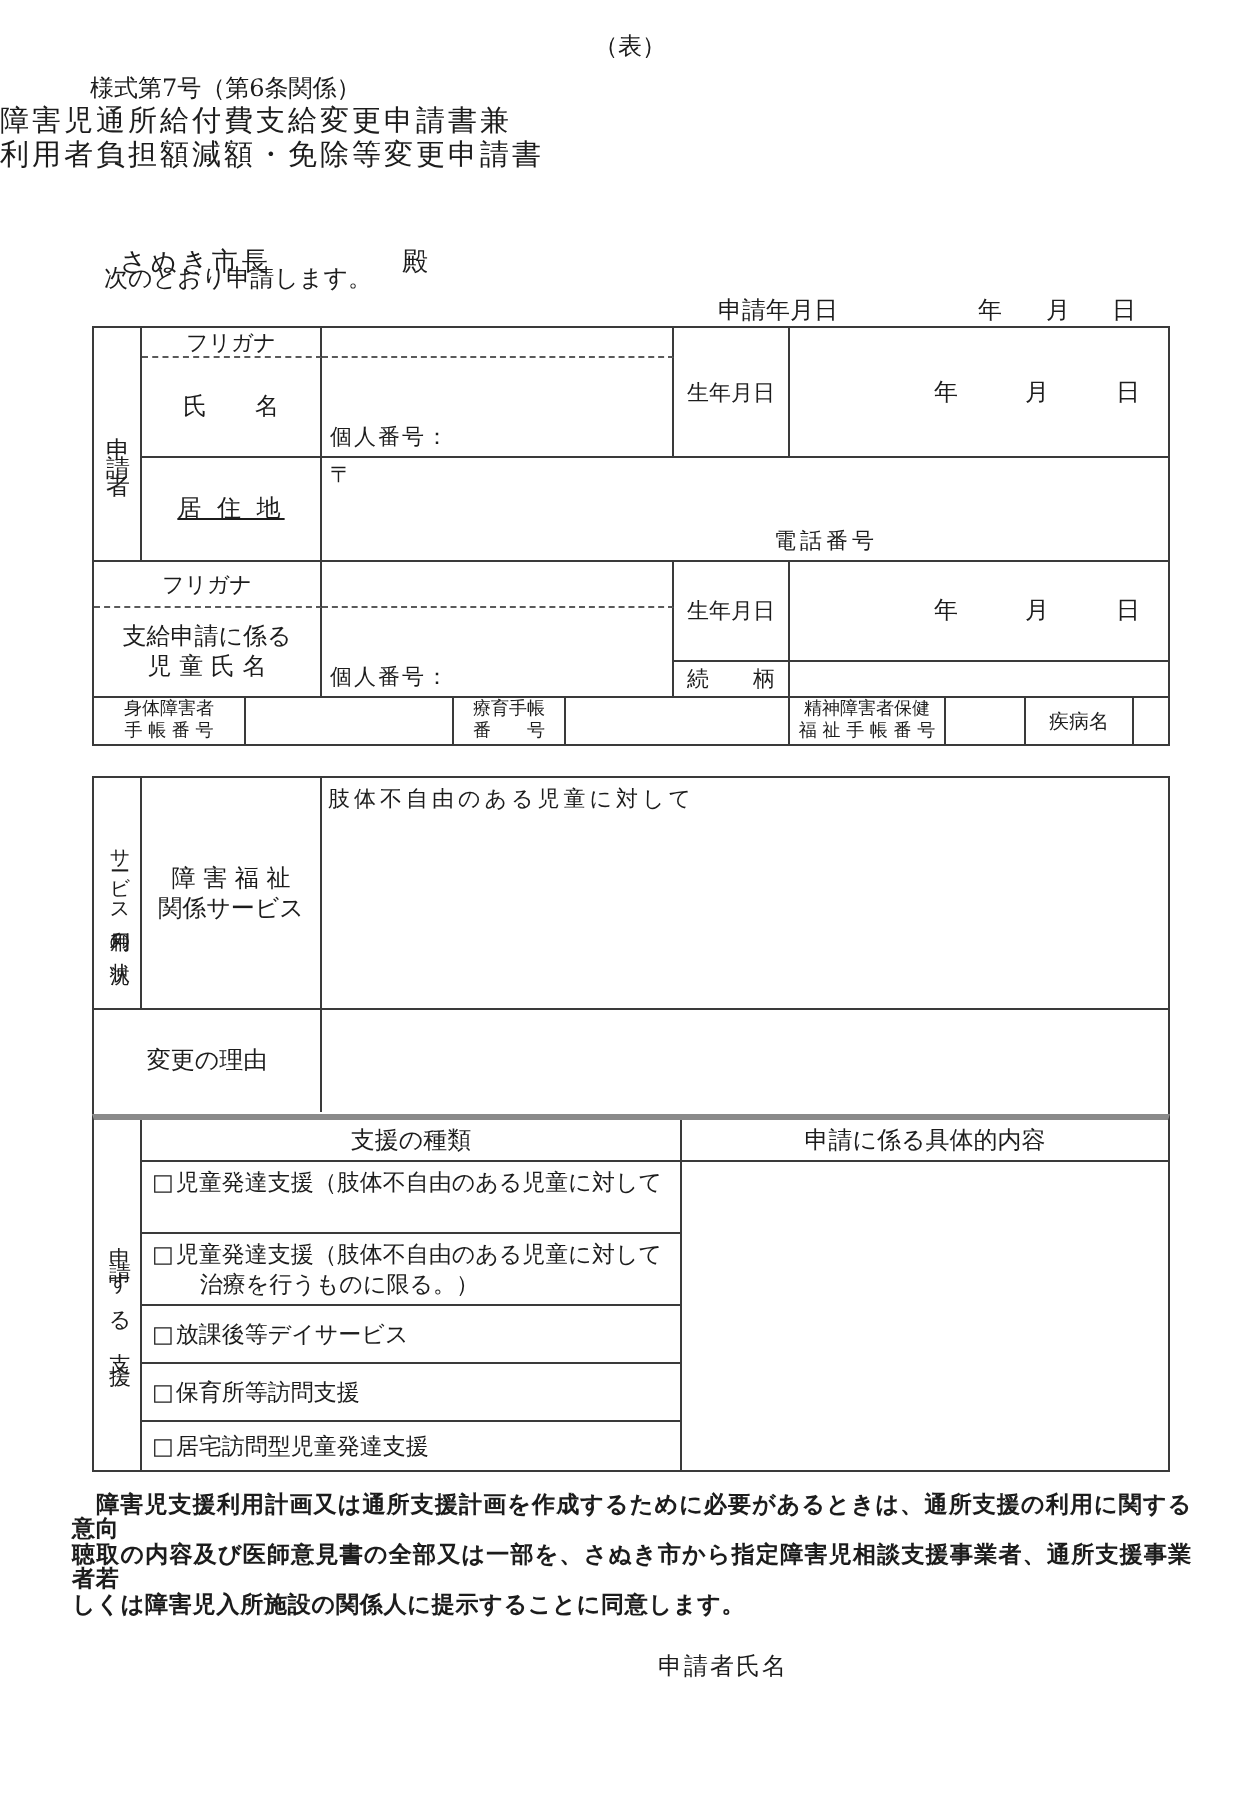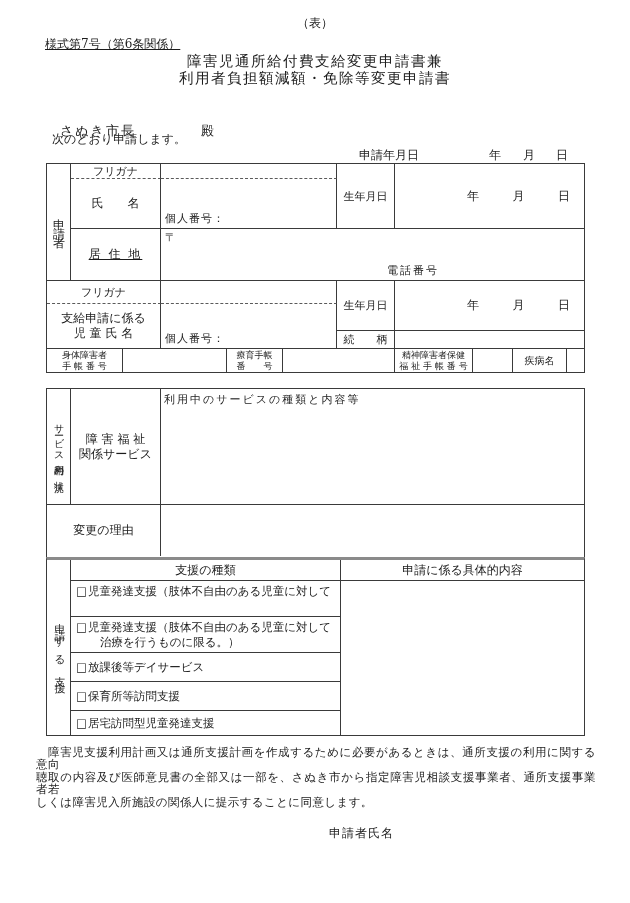--- a/index.html
+++ b/index.html
@@ -19,32 +19,32 @@
   .small{font-size:11px;}
   .tiny{font-size:9px;line-height:11px;}
   .datecell{display:flex;align-items:center;justify-content:space-between;padding:0 14px 0 72px;}
   .pnum{position:absolute;left:4px;bottom:2px;font-size:11px;letter-spacing:1px;}
   .postal{position:absolute;left:4px;top:1px;font-size:11px;}
   .phone{position:absolute;left:226px;bottom:2px;font-size:11px;letter-spacing:2px;text-align:center;}
   .two-line{line-height:15px;text-align:center;}
   .cbrow{display:flex;align-items:flex-start;padding:3px 2px 0 5px;font-size:11.5px;line-height:14.5px;}
   .cb{margin-right:1px;}
   .cont-indent{padding-left:12px;display:block;}
-  .agreement{line-height:12.4px;font-size:11.5px;letter-spacing:0.4px;text-align:justify;}
+  .agreement{line-height:12.4px;font-size:11.5px;letter-spacing:0.4px;text-align:justify;font-weight:bold;}
   .ls1{letter-spacing:1px;}
   .ls2{letter-spacing:2px;}
 </style>
 </head>
 <body>
 
 <div class="page">
 
   <div class="abs" style="left:0;right:0;top:15px;text-align:center;">（表）</div>
-  <div class="abs" style="left:45px;top:36px;text-decoration:underline;">様式第7号（第6条関係）</div>
-  <div class="abs" style="left:0;right:0;top:53px;text-align:center;font-size:14.5px;line-height:16.5px;letter-spacing:1.5px;">
+  <div class="abs" style="left:45px;top:36px;">様式第7号（第6条関係）</div>
+  <div class="abs" style="left:0;right:0;top:53px;text-align:left;font-size:14.5px;line-height:16.5px;letter-spacing:1.5px;">
     <div>障害児通所給付費支給変更申請書兼</div>
     <div>利用者負担額減額・免除等変更申請書</div>
   </div>
   <div class="abs ls2" style="left:60px;top:122px;font-size:13px;">さぬき市長</div>
   <div class="abs" style="left:201px;top:122px;font-size:13px;">殿</div>
   <div class="abs" style="left:52px;top:131px;">次のとおり申請します。</div>
 
   <div class="abs" style="left:359px;top:147px;text-align:center;">申請年月日</div>
   <div class="abs" style="left:489px;top:147px;">年</div>
   <div class="abs" style="left:523px;top:147px;">月</div>
@@ -124,21 +124,21 @@
 
   <div class="tbl" style="left:46px;top:388px;width:539px;height:169px;border-bottom:none;">
     <div class="c br bb vt" style="left:0;top:0;width:24px;height:116px;font-size:10px;letter-spacing:1.5px;">サービス利用の状況</div>
     <div class="c br bb center two-line" style="left:24px;top:0;width:90px;height:116px;">
       <div>
         <div>障 害 福 祉</div>
         <div>関係サービス</div>
       </div>
     </div>
     <div class="c bb" style="left:114px;top:0;width:423px;height:116px;">
-      <div style="padding:3px 0 0 3px;font-size:11px;letter-spacing:2px;">利用中のサービスの種類と内容等</div>
+      <div style="padding:3px 0 0 3px;font-size:11px;letter-spacing:2px;">肢体不自由のある児童に対して</div>
     </div>
     <div class="c br center" style="left:0;top:116px;width:114px;height:51px;">変更の理由</div>
     <div class="c" style="left:114px;top:116px;width:423px;height:51px;"></div>
   </div>
 
   <div class="tbl" style="left:46px;top:557px;width:539px;height:179px;border-top:3px solid #8a8a8a;">
     <div class="c br vt" style="left:0;top:0;width:24px;height:175px;font-size:11px;letter-spacing:7px;">申請する支援</div>
     <div class="c br bb center" style="left:24px;top:0;width:270px;height:21px;">支援の種類</div>
     <div class="c bb center" style="left:294px;top:0;width:243px;height:21px;">申請に係る具体的内容</div>
 

